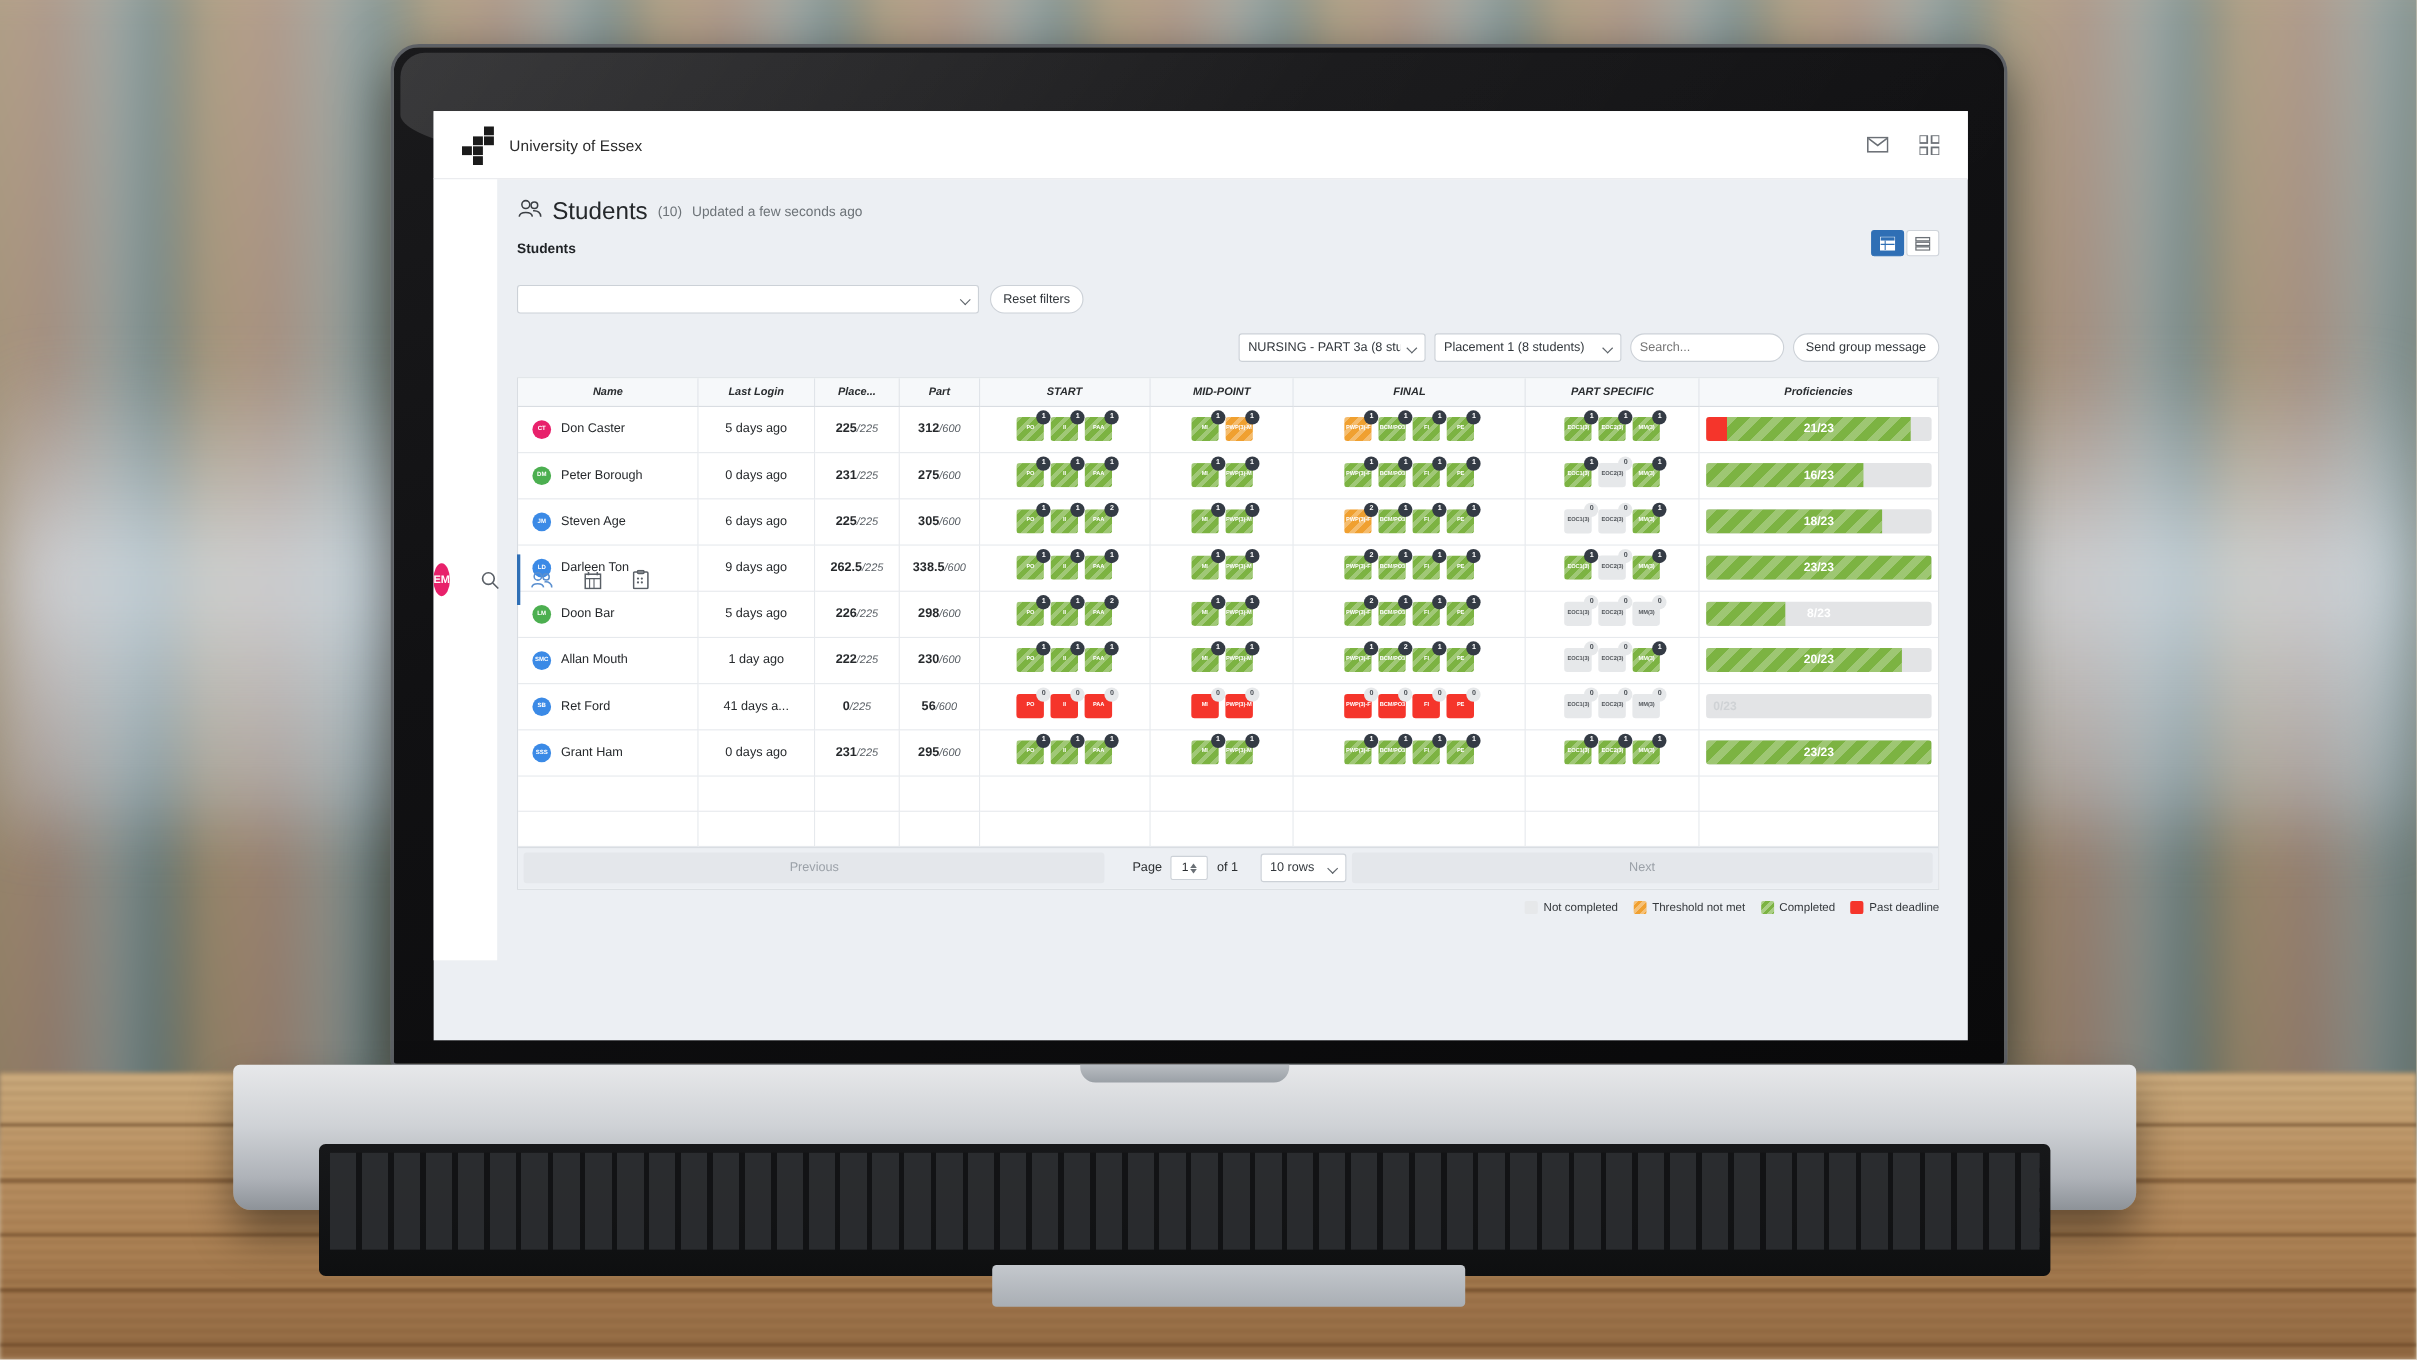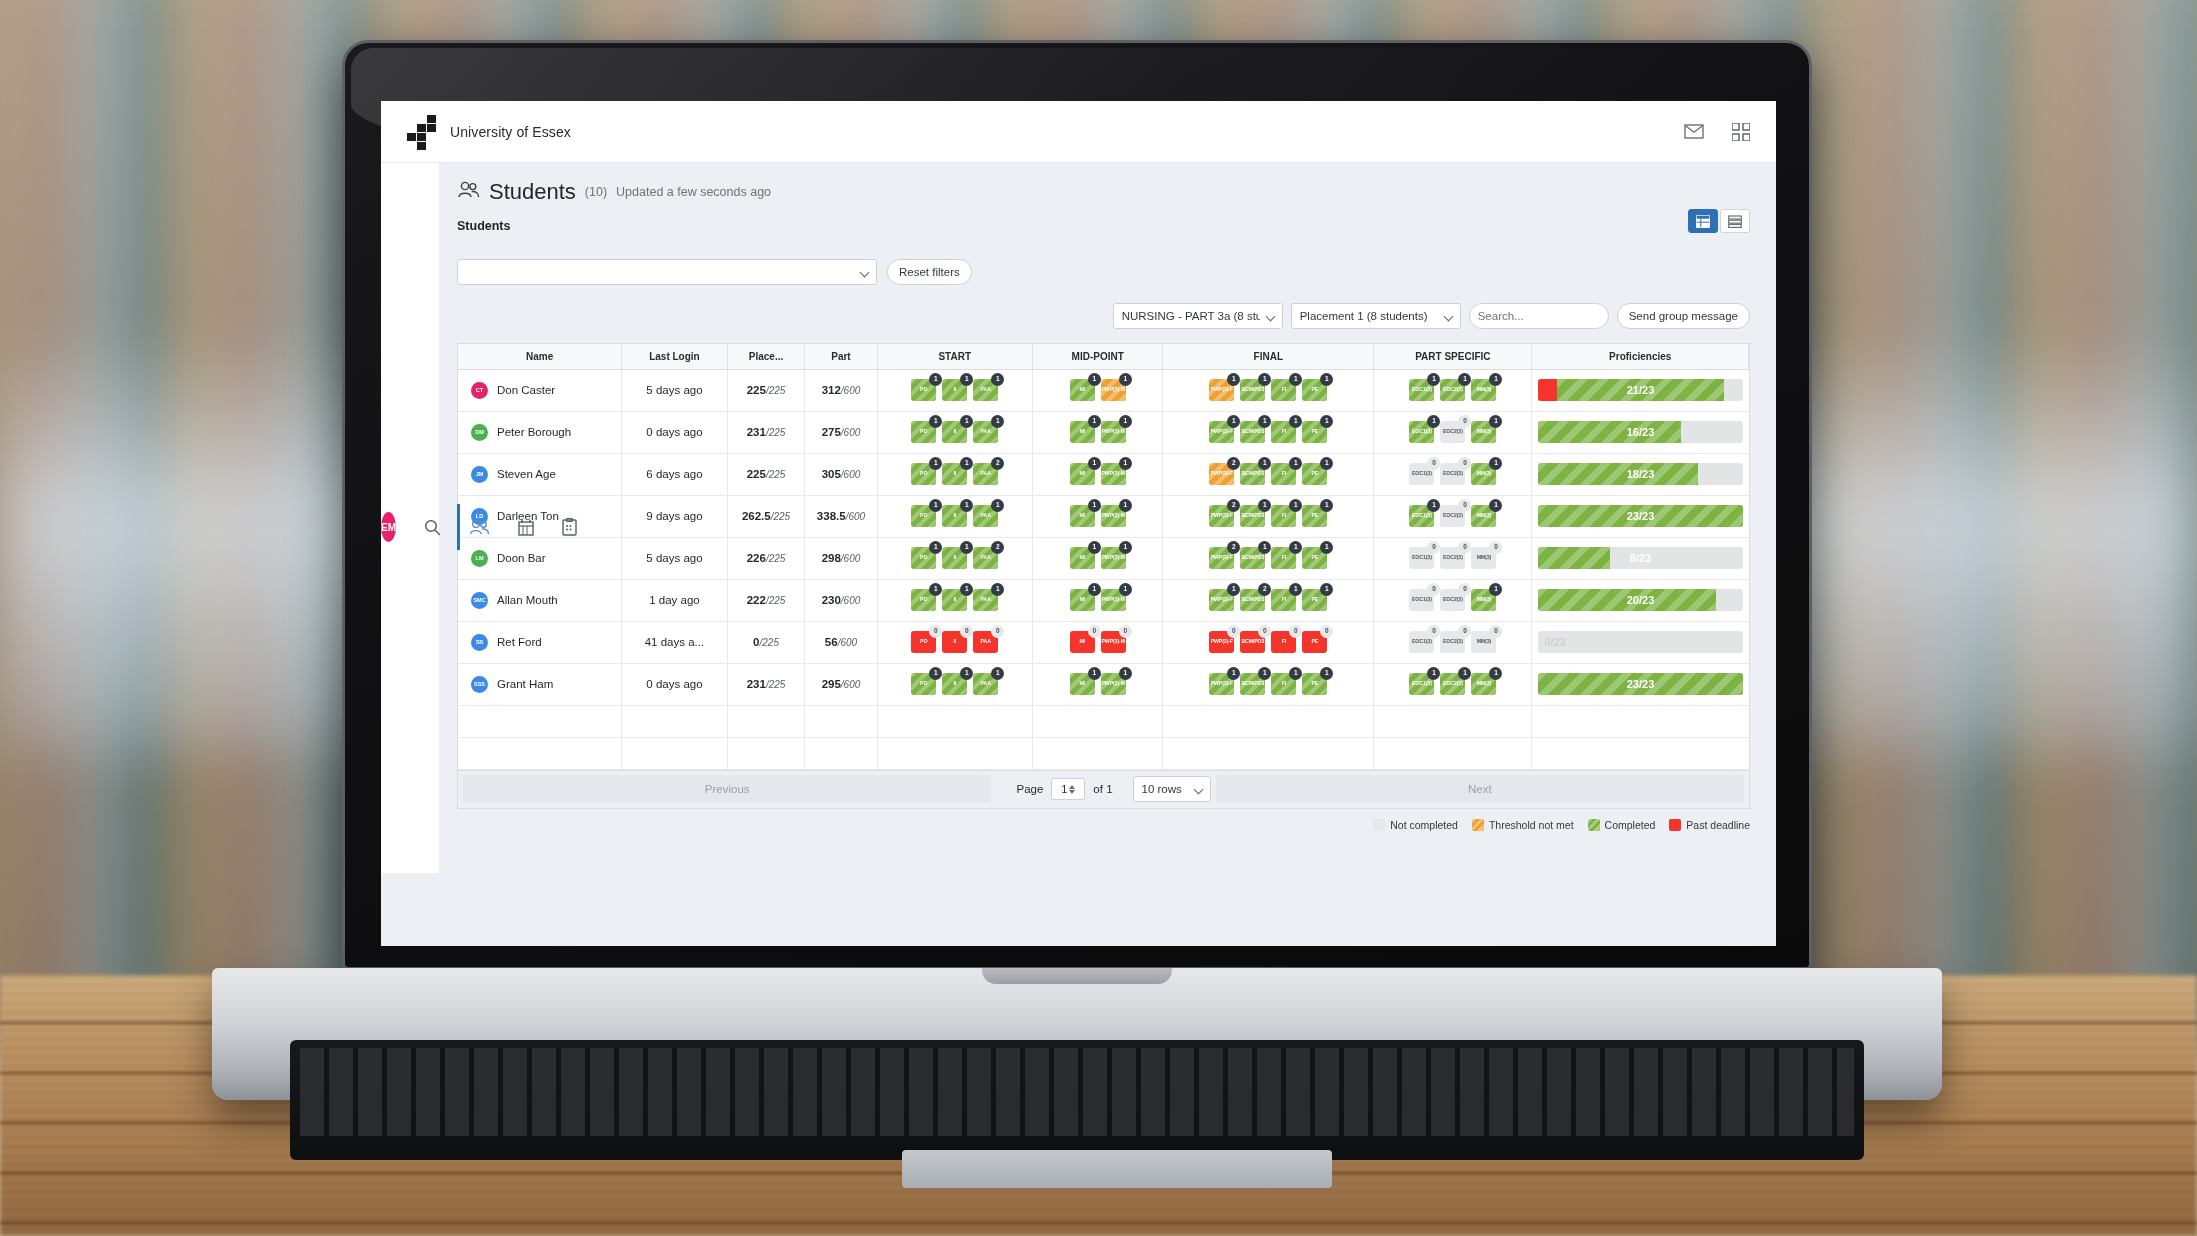--- a/index.html
+++ b/index.html
@@ -53,21 +53,21 @@
     position: absolute; left: 0; top: 975px; width: 2197px; height: 261px;
     background: repeating-linear-gradient(180deg,
       rgba(80,45,15,.0) 0px, rgba(80,45,15,.0) 46px,
       rgba(70,40,12,.34) 46px, rgba(70,40,12,.34) 50px);
     filter: blur(1.2px);
   }
 
   
   #laptop { position: absolute; left: 342px; top: 40px; width: 1470px; height: 1120px; }
   #lid {
-    position: absolute; left: 0; top: 0; width: 1470px; height: 930px;
+    position: absolute; left: 13px; top: 0; width: 1470px; height: 930px;
     background: linear-gradient(160deg, #1a1a1c 0%, #111113 40%, #0a0a0b 100%);
     border-radius: 26px 26px 6px 6px;
     border: 3px solid #5d6065;
     box-shadow: 0 18px 50px rgba(0,0,0,.55);
   }
   #lid-gloss {
     position: absolute; left: 6px; top: 5px; width: 1455px; height: 140px;
     border-radius: 22px 22px 40% 60%;
     background: linear-gradient(125deg, rgba(255,255,255,.14) 0%, rgba(255,255,255,.03) 55%, rgba(255,255,255,0) 100%);
     pointer-events: none;
@@ -187,21 +187,21 @@
   
   .tbl-wrap { margin-top: 14px; background: #fff; border: 1px solid #d9dde2; }
   table { border-collapse: collapse; width: 100%; table-layout: fixed; }
   thead tr.grp th {
     background: #e3e7ec; font-size: 11px; font-weight: bold; color: #2a2d30;
     height: 27px; border-right: 1px solid #ccd2d8; text-align: center;
   }
   thead tr.grp th.student-grp { border-bottom: 3px solid #2f6fb5; }
   thead tr.sub th {
     background: #f6f8fa; font-size: 10px; font-weight: bold; color: #2a2d30;
-    height: 25px; border-right: 1px solid #e0e4e9; border-bottom: 1px solid #d9dde2; text-align: center;
+    height: 25px; border-right: 1px solid #e0e4e9; border-bottom: 1px solid #d9dde2; text-align: center; font-style: italic;
   }
   tbody td {
     border-right: 1px solid #e6e9ed; border-bottom: 1px solid #e6e9ed;
     height: 42px; font-size: 11.5px; color: #26292c; padding: 0 6px;
   }
   tbody tr td:last-child, thead th:last-child { border-right: none; }
 
   .name-cell { display: flex; align-items: center; gap: 9px; padding-left: 7px; }
   .av { width: 17px; height: 17px; border-radius: 50%; color: #fff; font-size: 5.5px;
     display: flex; align-items: center; justify-content: center; font-weight: bold; flex: 0 0 17px; }

